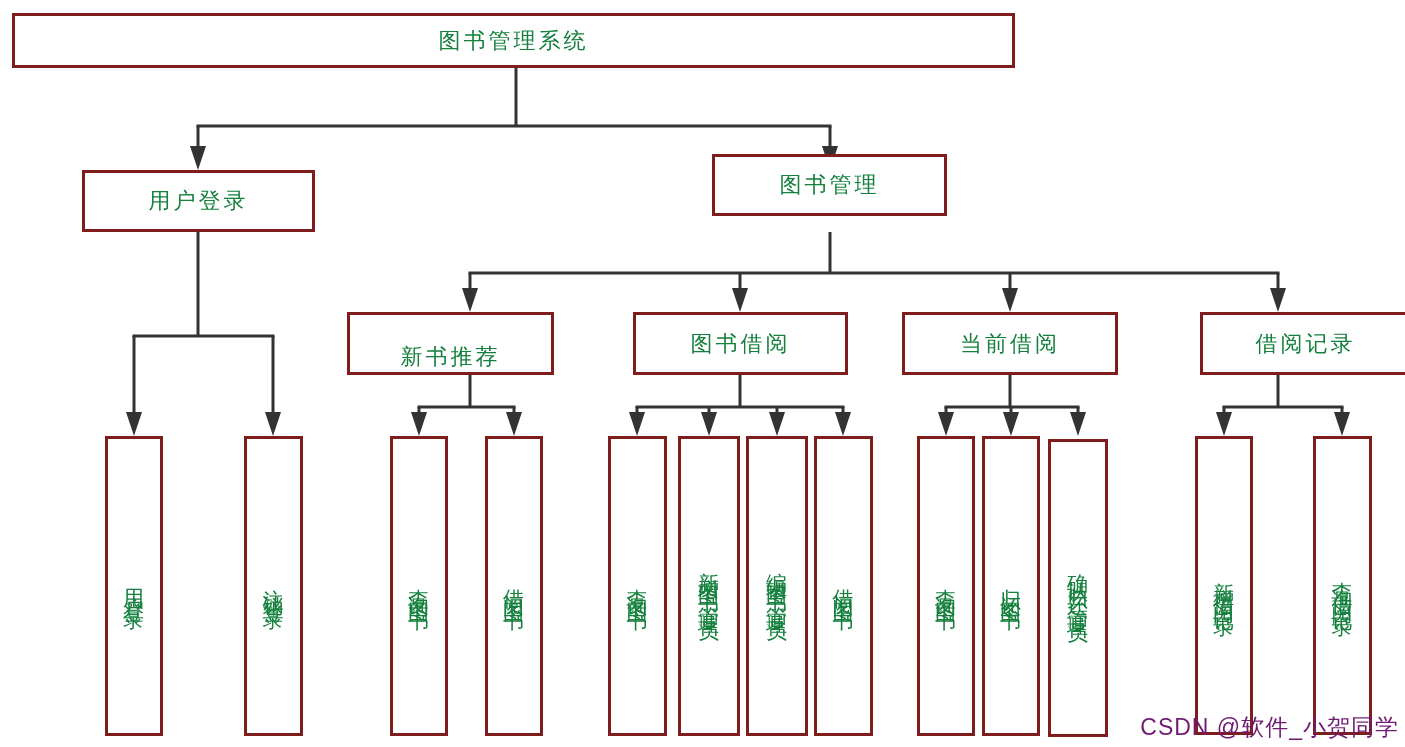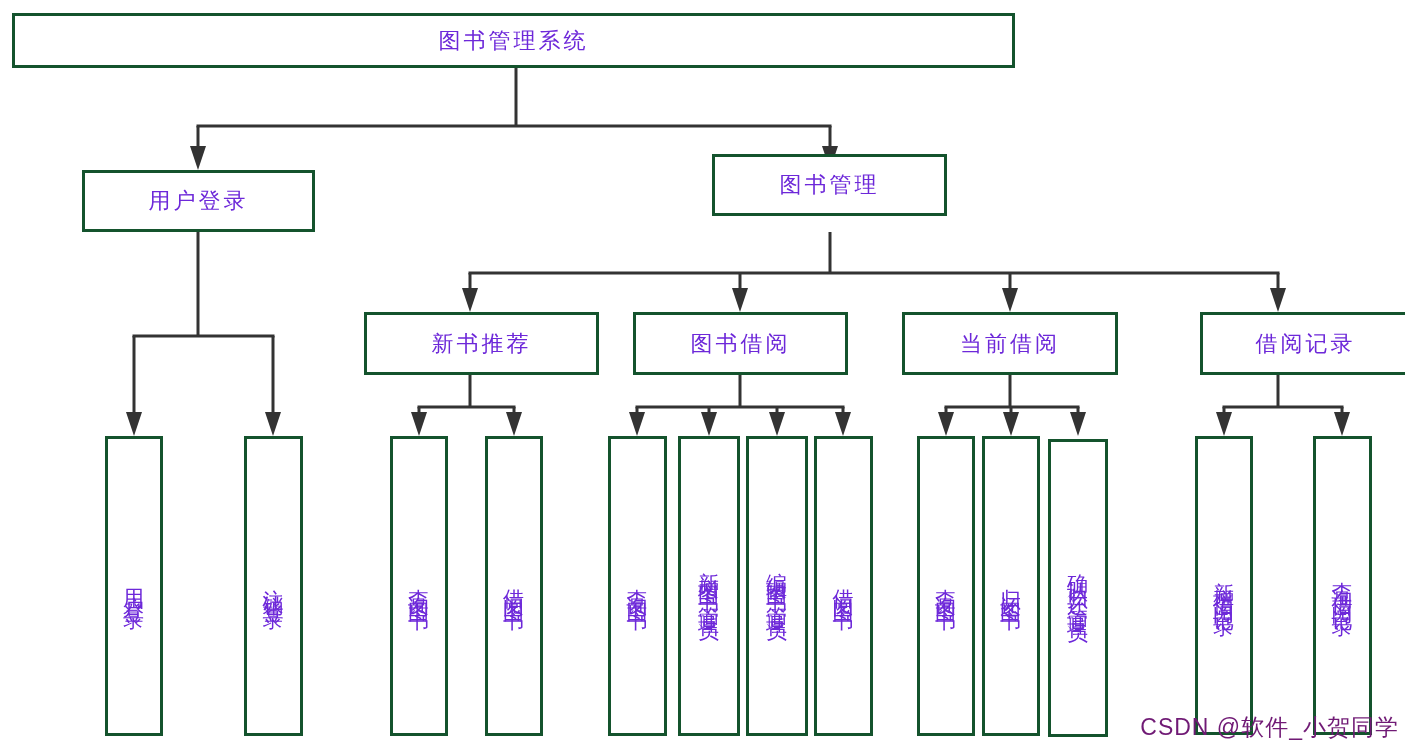--- a/index.html
+++ b/index.html
@@ -13,26 +13,26 @@
   }
   .wires {
     position: absolute;
     left: 0; top: 0;
     width: 1405px; height: 747px;
     z-index: 0;
   }
   .node {
     position: absolute;
     background: #ffffff;
-    border: 3px solid #14532d;
+    border: 3px solid #7f1d1d;
     box-sizing: border-box;
     display: flex;
     align-items: center;
     justify-content: center;
-    color: #6d28d9;
+    color: #15803d;
     z-index: 1;
   }
   .node .hlabel {
     font-size: 22px;
     letter-spacing: 3px;
     white-space: nowrap;
   }
   .node .vlabel {
     writing-mode: vertical-rl;
     text-orientation: mixed;
@@ -125,21 +125,21 @@
     <span class="hlabel">图书管理系统</span>
   </div>
 
   <div class="node" style="left:82px; top:170px; width:233px; height:62px;">
     <span class="hlabel">用户登录</span>
   </div>
   <div class="node" style="left:712px; top:154px; width:235px; height:62px;">
     <span class="hlabel">图书管理</span>
   </div>
 
-  <div class="node" style="left:364px; top:312px; width:235px; height:63px;">
+  <div class="node" style="left:347px; top:312px; width:207px; height:63px;align-items:flex-end;">
     <span class="hlabel">新书推荐</span>
   </div>
   <div class="node" style="left:633px; top:312px; width:215px; height:63px;">
     <span class="hlabel">图书借阅</span>
   </div>
   <div class="node" style="left:902px; top:312px; width:216px; height:63px;">
     <span class="hlabel">当前借阅</span>
   </div>
   <div class="node" style="left:1172px; top:312px; width:211px; height:63px;margin-left:28px;">
     <span class="hlabel">借阅记录</span>

